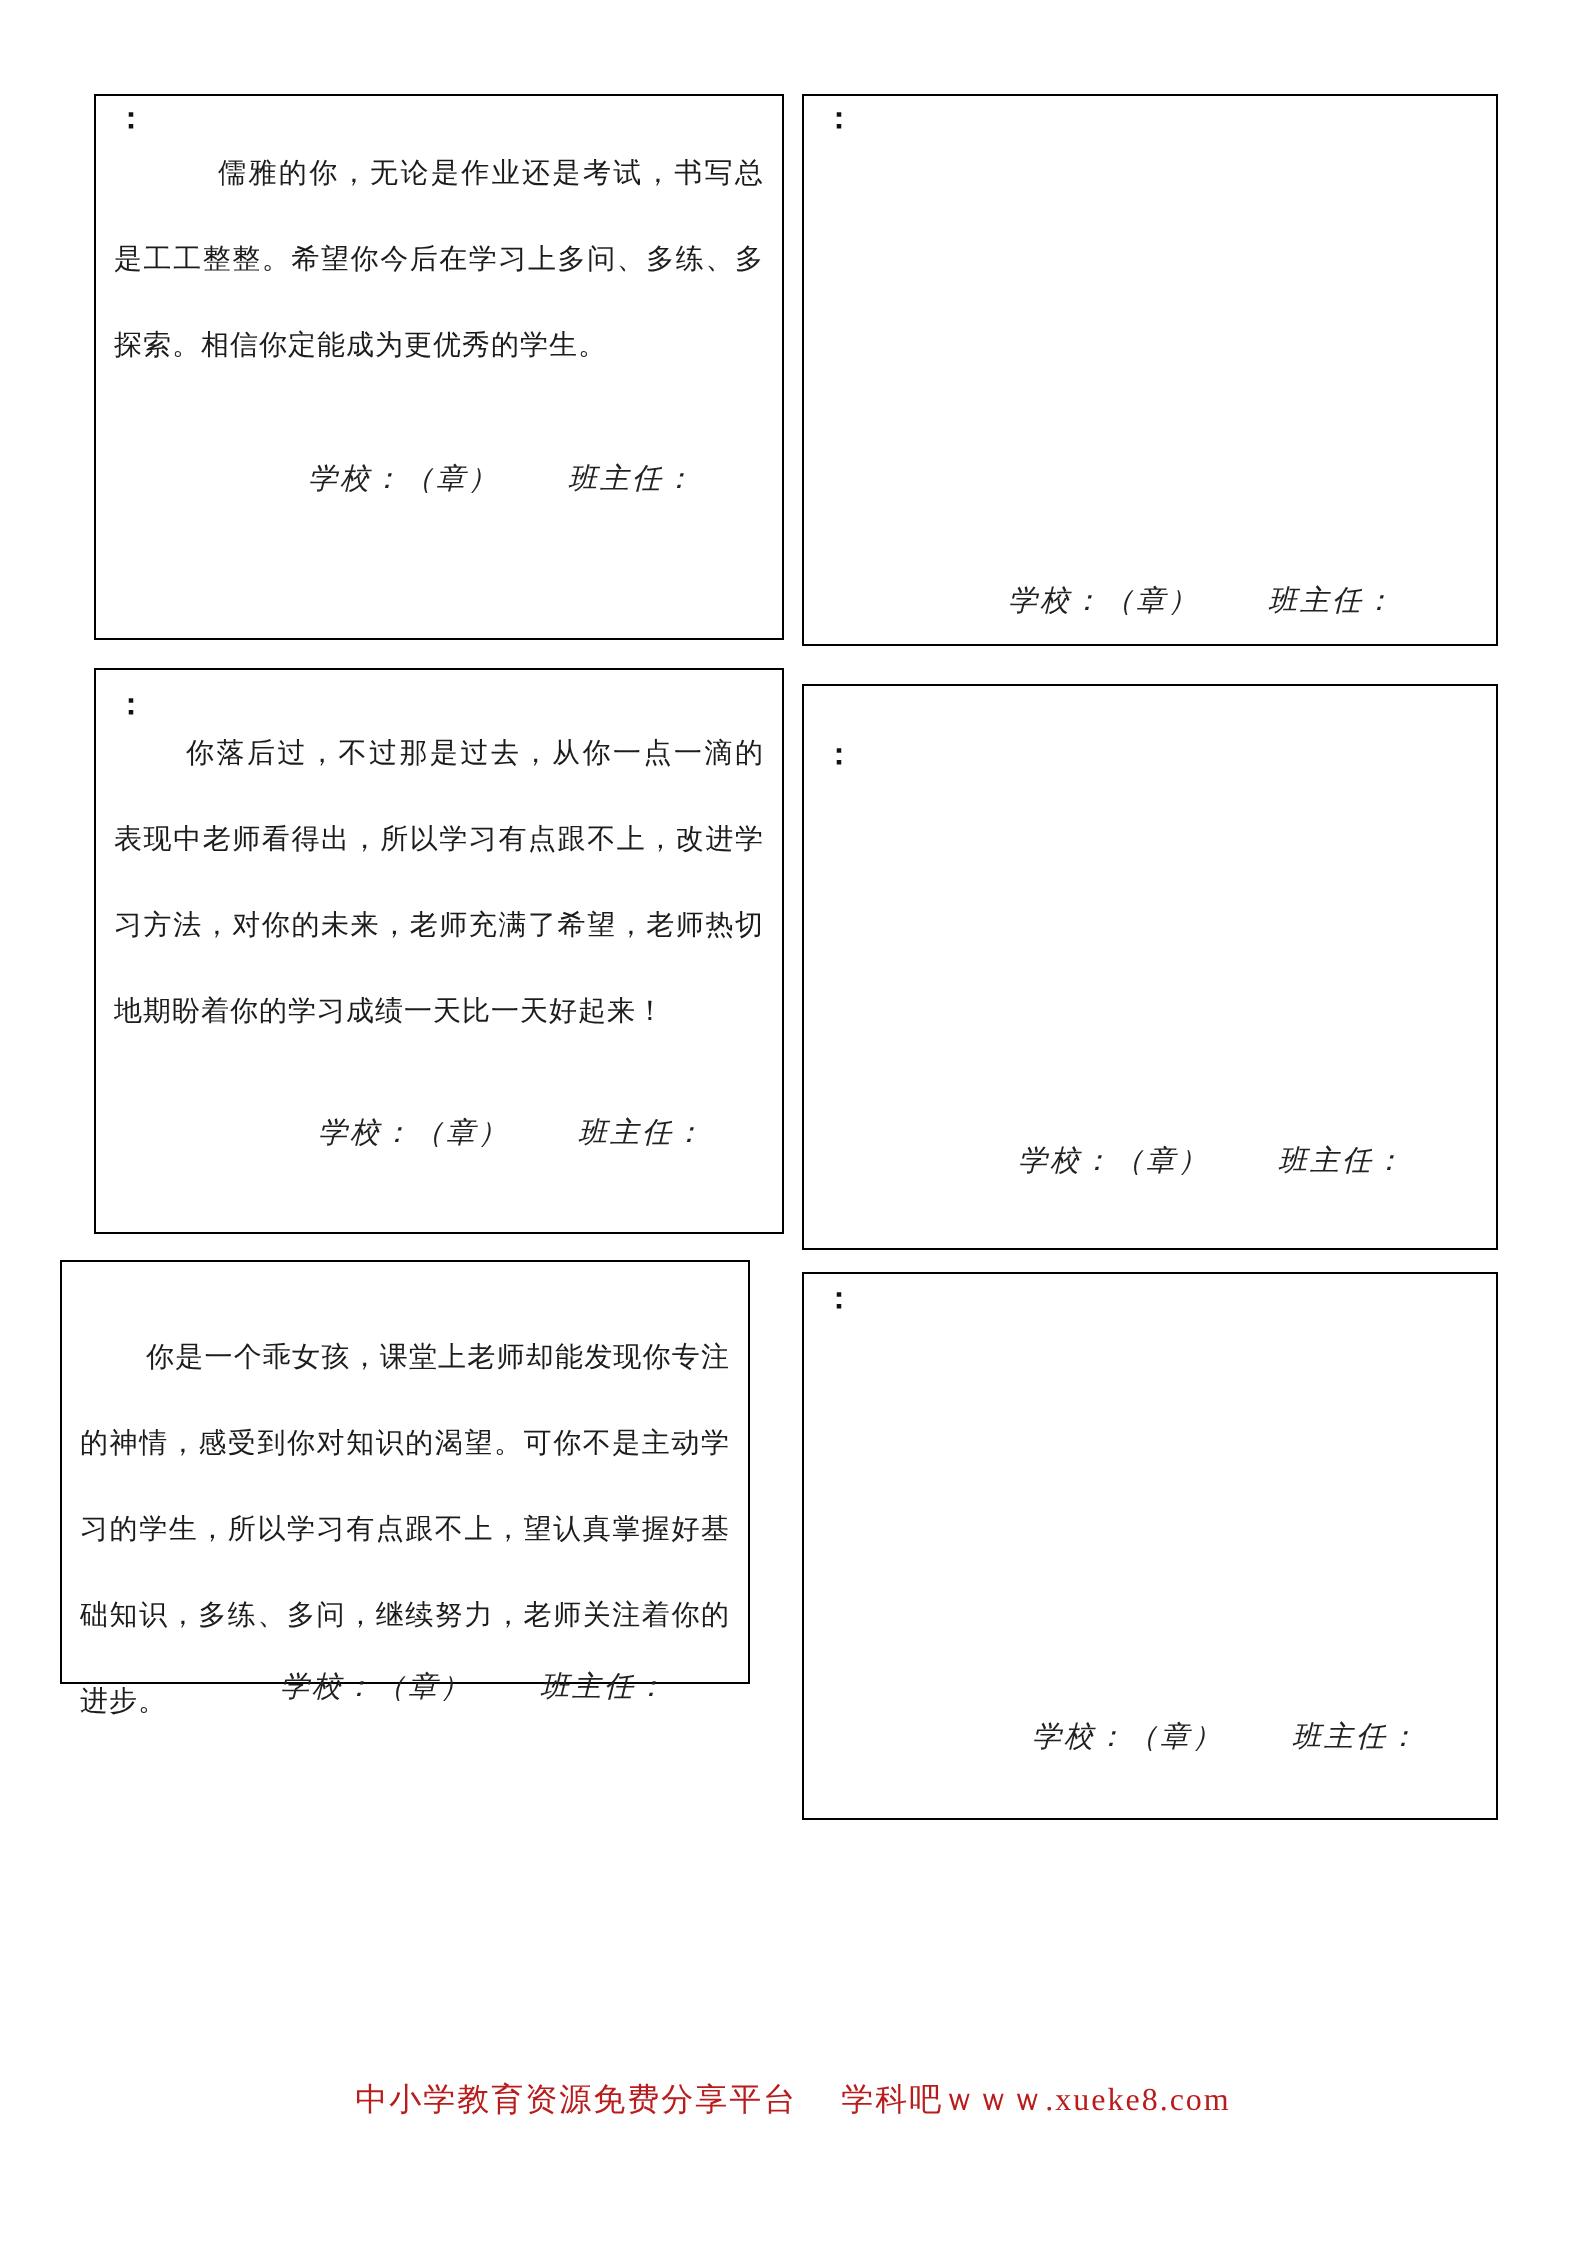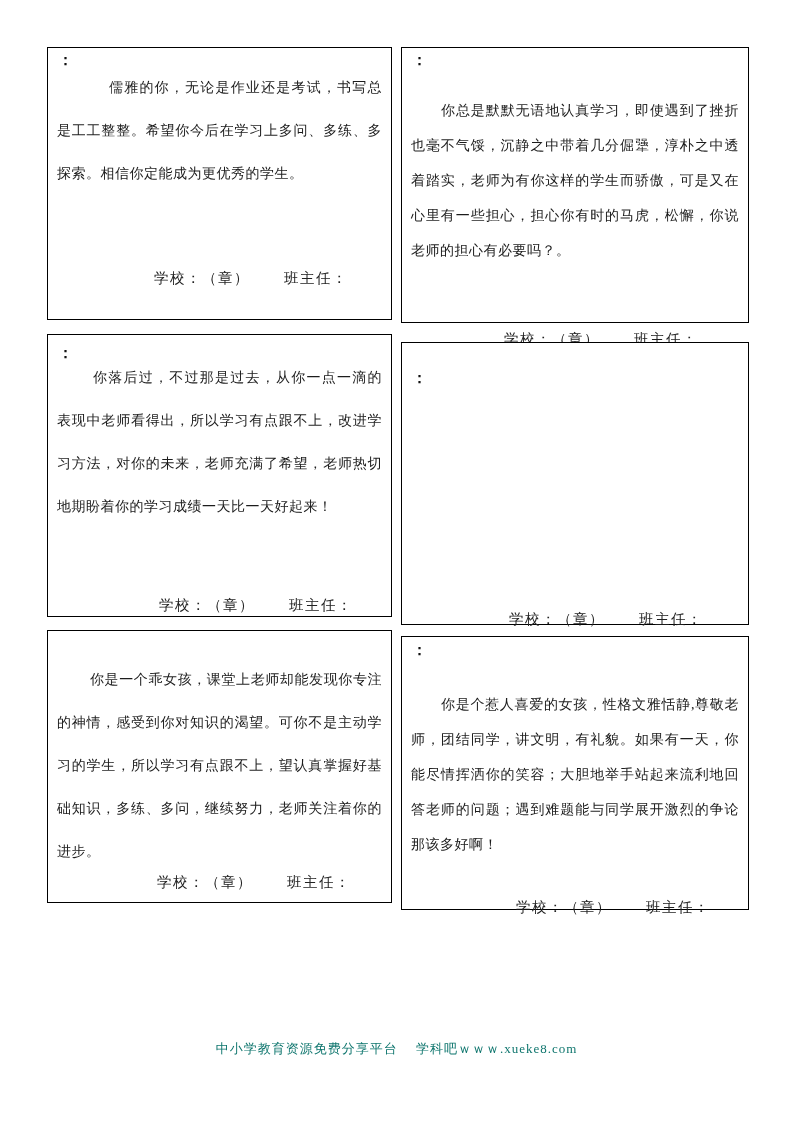--- a/index.html
+++ b/index.html
@@ -39,23 +39,23 @@
     color: #1c1c1c;
   }
   .col-left .para  { line-height: 43px; }
   .col-right .para { line-height: 35px; }
   .sig {
     position: absolute;
     display: flex;
     gap: 34px;
     white-space: nowrap;
     font-size: 14.5px;
+    font-style: italic;
     letter-spacing: 1.5px;
     color: #222222;
-    margin-top: 39px;
   }
   
   #card1 { left: 47px;  top: 47px;  width: 345px; height: 273px; }
   #card1 .colon { top: 5px;  left: 10px; }
   #card1 .para  { top: 18px; text-indent: 52px; }
   #card1 .sig   { top: 182px; left: 106px; }
 
   #card2 { left: 401px; top: 47px;  width: 348px; height: 276px; }
   #card2 .colon { top: 5px;  left: 10px; }
   #card2 .para  { top: 45px; text-indent: 30px; }
@@ -64,57 +64,56 @@
   #card3 { left: 47px;  top: 334px; width: 345px; height: 283px; }
   #card3 .colon { top: 11px; left: 10px; }
   #card3 .para  { top: 21px; text-indent: 36px; }
   #card3 .sig   { top: 222px; left: 111px; }
 
   #card4 { left: 401px; top: 342px; width: 348px; height: 283px; }
   #card4 .colon { top: 28px; left: 10px; }
   #card4 .para  { top: 65px; text-indent: 30px; }
   #card4 .sig   { top: 228px; left: 107px; }
 
-  #card5 { left: 47px;  top: 630px; width: 345px; height: 273px; }
+  #card5 { left: 30px;  top: 630px; width: 345px; height: 212px; }
   #card5 .para  { top: 27px; text-indent: 33px; }
   #card5 .sig   { top: 203px; left: 109px; }
 
   #card6 { left: 401px; top: 636px; width: 348px; height: 274px; }
   #card6 .colon { top: 6px;  left: 10px; }
   #card6 .para  { top: 50px; text-indent: 30px; }
   #card6 .sig   { top: 222px; left: 114px; }
 
   .footer {
     position: absolute;
     top: 1040px;
     left: 0;
     width: 100%;
     text-align: center;
-    font-size: 13px;
+    font-size: 16px;
     letter-spacing: 1px;
-    color: #0f766e;
+    color: #b91c1c;
   }
 </style>
 </head>
 <body>
 
 <div class="page">
 
   <div class="card col-left" id="card1">
     <span class="colon">：</span>
     <div class="para">儒雅的你，无论是作业还是考试，书写总是工工整整。希望你今后在学习上多问、多练、多探索。相信你定能成为更优秀的学生。</div>
     <div class="sig">
       <span>学校：（章）</span>
       <span>班主任：</span>
     </div>
   </div>
 
   <div class="card col-right" id="card2">
     <span class="colon">：</span>
-    <div class="para">你总是默默无语地认真学习，即使遇到了挫折也毫不气馁，沉静之中带着几分倔犟，淳朴之中透着踏实，老师为有你这样的学生而骄傲，可是又在心里有一些担心，担心你有时的马虎，松懈，你说老师的担心有必要吗？。</div>
     <div class="sig">
       <span>学校：（章）</span>
       <span>班主任：</span>
     </div>
   </div>
 
   <div class="card col-left" id="card3">
     <span class="colon">：</span>
     <div class="para">你落后过，不过那是过去，从你一点一滴的表现中老师看得出，所以学习有点跟不上，改进学习方法，对你的未来，老师充满了希望，老师热切地期盼着你的学习成绩一天比一天好起来！</div>
     <div class="sig">
@@ -134,21 +133,20 @@
   <div class="card col-left" id="card5">
     <div class="para">你是一个乖女孩，课堂上老师却能发现你专注的神情，感受到你对知识的渴望。可你不是主动学习的学生，所以学习有点跟不上，望认真掌握好基础知识，多练、多问，继续努力，老师关注着你的进步。</div>
     <div class="sig">
       <span>学校：（章）</span>
       <span>班主任：</span>
     </div>
   </div>
 
   <div class="card col-right" id="card6">
     <span class="colon">：</span>
-    <div class="para">你是个惹人喜爱的女孩，性格文雅恬静,尊敬老师，团结同学，讲文明，有礼貌。如果有一天，你能尽情挥洒你的笑容；大胆地举手站起来流利地回答老师的问题；遇到难题能与同学展开激烈的争论那该多好啊！</div>
     <div class="sig">
       <span>学校：（章）</span>
       <span>班主任：</span>
     </div>
   </div>
 
   <div class="footer">中小学教育资源免费分享平台　 学科吧ｗｗｗ.xueke8.com</div>
 
 </div>
 

